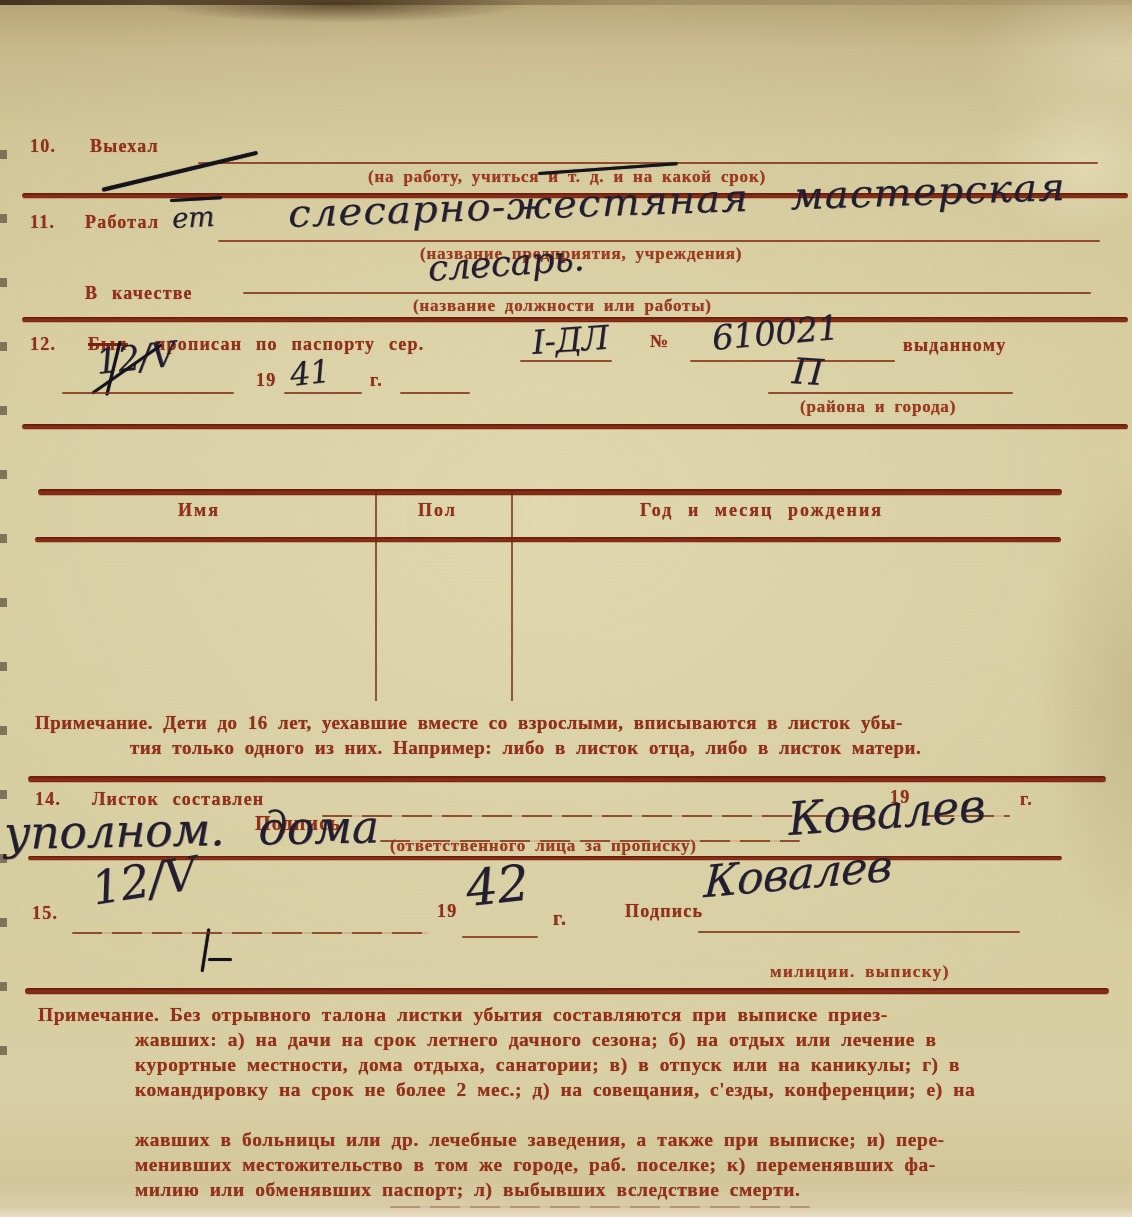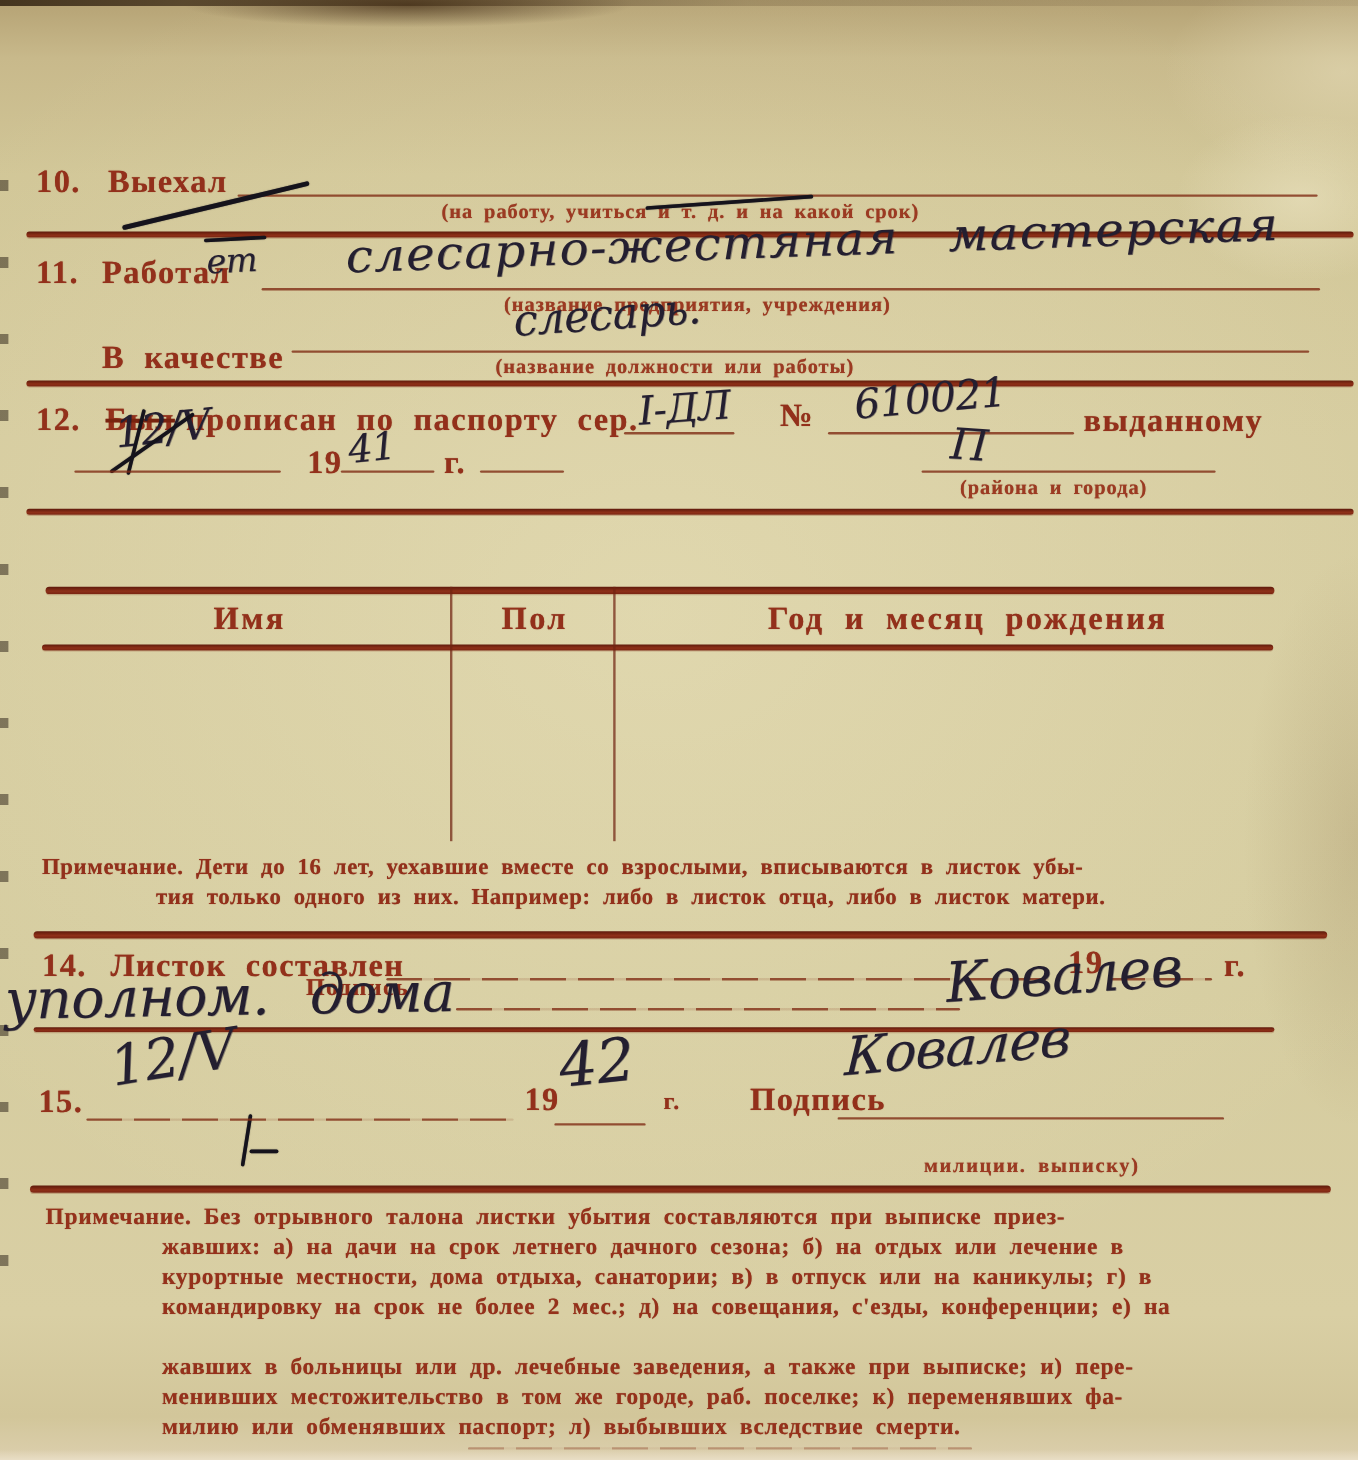--- a/index.html
+++ b/index.html
@@ -15,21 +15,21 @@
       linear-gradient(180deg,#b5a274 0%,#c8b98b 4%,#d1c697 12%,#d5cb9e 30%,#d5cc9f 68%,#d9cfa4 90%,#d2c69a 97%,#dccfae 100%);
   }
   .edge-top{position:absolute;left:0;top:0;width:100%;height:5px;
     background:linear-gradient(90deg,rgba(40,25,10,.8) 0%,rgba(60,40,18,.55) 30%,rgba(90,70,40,.25) 55%,rgba(120,100,70,.12) 100%);}
   .edge-left{position:absolute;left:0;top:150px;width:7px;height:960px;opacity:.55;
     background:repeating-linear-gradient(180deg, rgba(25,15,8,.85) 0 9px, transparent 9px 64px);}
   .edge-bottom{position:absolute;left:0;bottom:0;width:100%;height:9px;
     background:linear-gradient(0deg,#e9dec6,rgba(233,222,198,0));}
   .print{position:absolute;color:#93301b;font-weight:700;letter-spacing:1.2px;word-spacing:8px;
     text-shadow:0 0 .7px rgba(130,40,18,.75);white-space:nowrap;}
-  .t22{font-size:27px;}
+  .t22{font-size:18px;}
   .t23{font-size:23px;}
   .t20{font-size:20px;}
   .cap{font-size:17px;letter-spacing:.8px;word-spacing:4px;color:#9c3a22;}
   .note{font-size:19.5px;letter-spacing:.55px;word-spacing:5px;color:#95311b;}
   .hw{position:absolute;font-family:"DejaVu Serif",serif;font-style:italic;color:#241f30;
     white-space:nowrap;transform-origin:left center;letter-spacing:-.5px;
     text-shadow:.6px .4px 0 rgba(30,24,48,.4);}
   .uline{position:absolute;height:2px;background:rgba(128,44,20,.8);border-radius:1px;}
   .uline.dash{background:repeating-linear-gradient(90deg,rgba(128,44,20,.8) 0 30px,rgba(128,44,20,.15) 30px 40px);}
   .rule{position:absolute;height:5px;border-radius:3px;
@@ -114,20 +114,21 @@
   <div class="rule" style="left:28px;top:776px;width:1078px;height:6px"></div>
 
   <div class="print t22" style="left:35px;top:789px">14.</div>
   <div class="print t22" style="left:92px;top:789px">Листок составлен</div>
   <div class="uline dash" style="left:322px;top:815px;width:552px"></div>
   <div class="print t22" style="left:890px;top:787px">19</div>
   <div class="uline dash" style="left:924px;top:815px;width:86px"></div>
   <div class="print t22" style="left:1020px;top:789px">г.</div>
   <div class="print t20" style="left:255px;top:812px">Подпись</div>
   <div class="uline dash" style="left:380px;top:840px;width:420px"></div>
+  <div class="print cap" style="left:390px;top:836px">(ответственного лица за прописку)</div>
   <div class="hw" style="left:4px;top:806px;font-size:46px;word-spacing:20px;transform:rotate(-1deg)">уполном. дома</div>
   <div class="hw" style="left:788px;top:792px;font-size:46px;transform:rotate(-4deg)">Ковалев</div>
   <div class="rule" style="left:28px;top:856px;width:1034px;height:4px"></div>
 
   <div class="print t22" style="left:32px;top:903px">15.</div>
   <div class="hw" style="left:92px;top:862px;font-size:46px;transform:rotate(-9deg)">12/V</div>
   <div class="stroke" style="left:204px;top:928px;width:3px;height:44px;transform:rotate(9deg)"></div>
   <div class="stroke" style="left:208px;top:958px;width:24px;height:3px"></div>
   <div class="uline dash" style="left:72px;top:932px;width:356px"></div>
   <div class="print t22" style="left:437px;top:901px">19</div>

